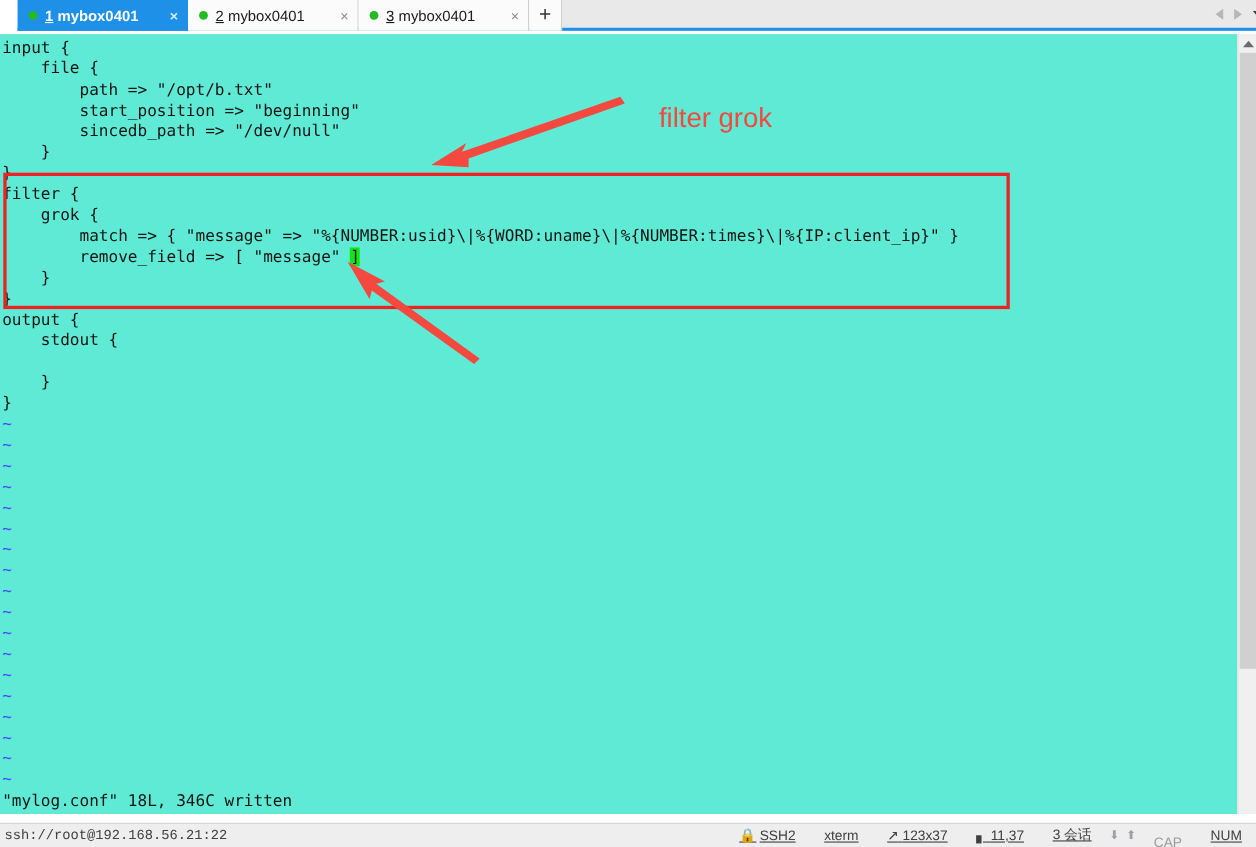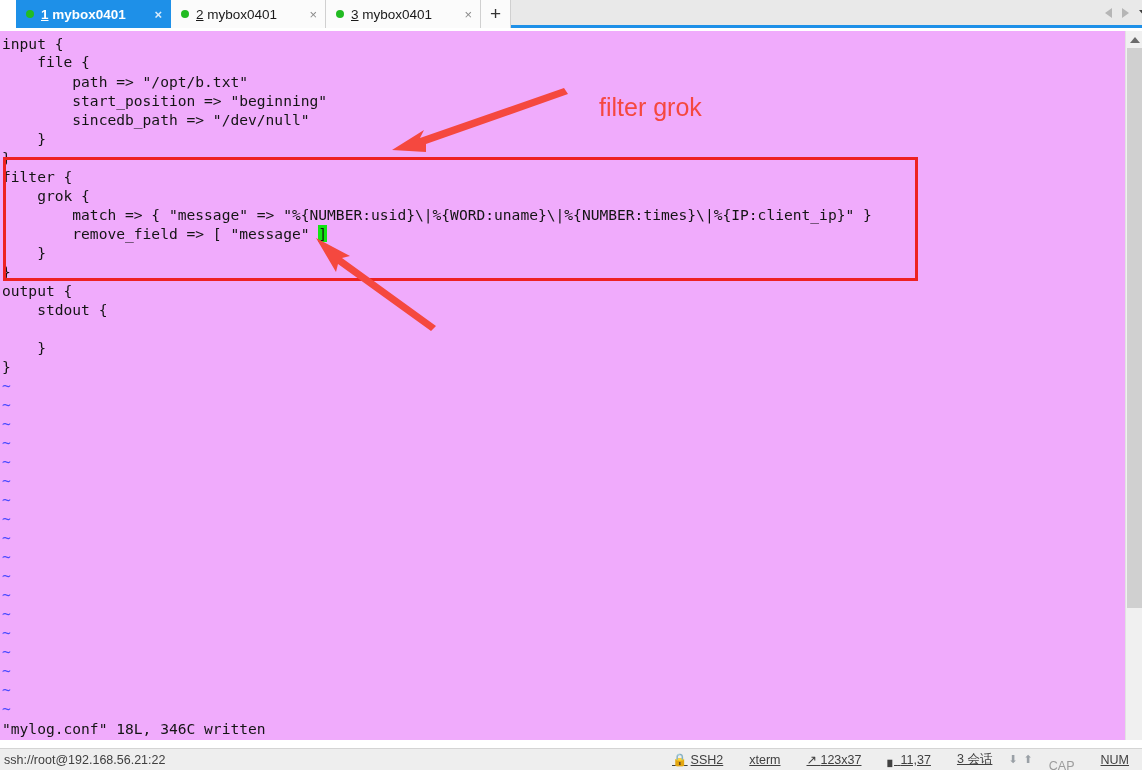--- a/index.html
+++ b/index.html
@@ -74,21 +74,21 @@
   }
   .tri { width: 0; height: 0; }
   .tri-left  { border-top: 5px solid transparent; border-bottom: 5px solid transparent; border-right: 7px solid #b6b6b6; }
   .tri-right { border-top: 5px solid transparent; border-bottom: 5px solid transparent; border-left: 7px solid #b6b6b6; }
   .tri-down  { border-left: 5px solid transparent; border-right: 5px solid transparent; border-top: 6px solid #404040; }
 
   
   .terminal {
     position: absolute; left: 0; top: 31px;
     width: 1125px; height: 709px;
-    background: #f0abfc;
+    background: #5eead4;
     overflow: hidden;
   }
   .tline {
     position: absolute;
     left: 2px;
     font-family: "DejaVu Sans Mono", "Liberation Mono", monospace;
     font-size: 14.6px;
     line-height: 19px;
     white-space: pre;
     color: #141414;
@@ -144,21 +144,21 @@
   
   .statusbar {
     position: absolute; left: 0; bottom: 0;
     width: 1142px; height: 22px;
     background: #eeeeee;
     border-top: 1px solid #d4d4d4;
     display: flex; align-items: center;
     font-size: 12.5px;
     color: #404040;
   }
-  .sb-conn { padding-left: 4px; flex: none; }
+  .sb-conn { padding-left: 4px; flex: none; font-family: Liberation Mono, monospace; }
   .sb-gap { flex: 1 1 auto; }
   .sb-item { flex: none; padding: 0 13px; white-space: nowrap; text-decoration: underline; }
   .sb-lock { color: #e8a33d; margin-right: 3px; }
   .sb-dim { color: #9c9c9c; margin-top: 13px; }
   .sb-arrow { color: #9aa0a6; font-size: 11px; padding: 0 3px; }
 
   
   .watermark {
     position: absolute;
     left: 857px; top: 741px;

